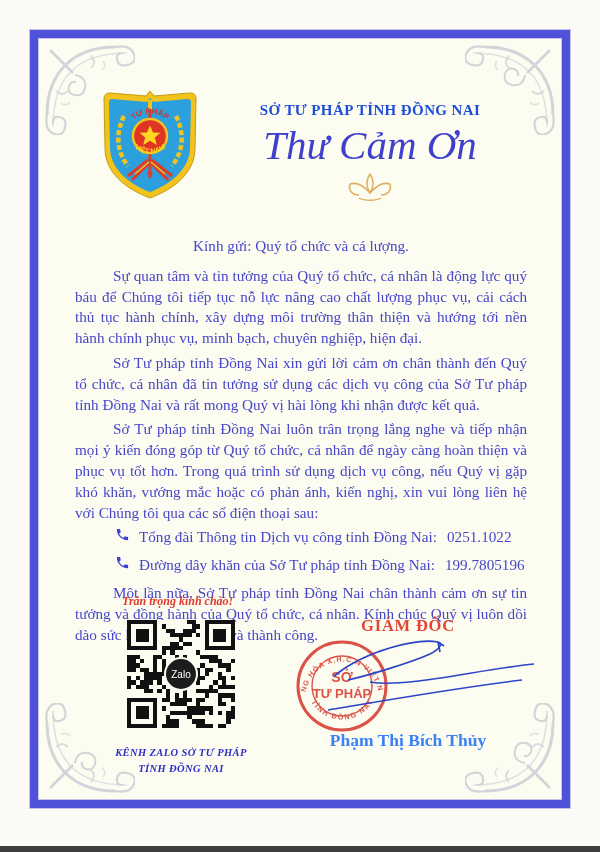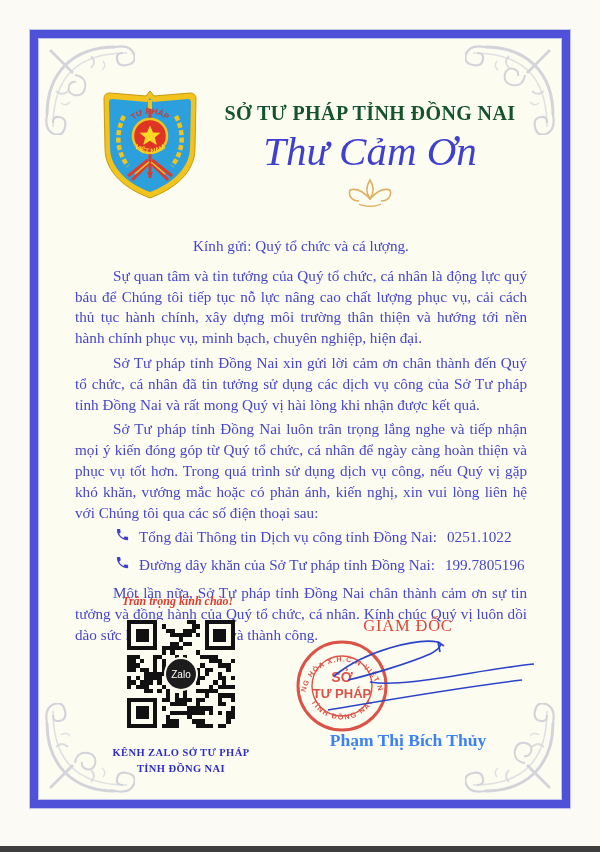--- a/index.html
+++ b/index.html
@@ -16,21 +16,21 @@
   .bottom-strip{position:absolute;left:0;bottom:0;width:600px;height:6px;background:#3e3e3e}
   .corner{position:absolute;width:92px;height:92px;color:#cfd0d8;opacity:.9;pointer-events:none}
   .corner.tl{left:5px;top:5px}
   .corner.tr{right:5px;top:5px;transform:rotate(90deg)}
   .corner.br{right:5px;bottom:5px;transform:rotate(180deg)}
   .corner.bl{left:5px;bottom:5px;transform:rotate(270deg)}
 
   .emblem{position:absolute;left:64px;top:52px;width:96px;height:110px}
 
   .header{position:absolute;left:150px;top:64px;width:364px;text-align:center}
-  .org-name{font-size:20px;font-weight:bold;color:#14532d;letter-spacing:.4px;margin:0}
+  .org-name{font-size:15px;font-weight:bold;color:#1d4ed8;letter-spacing:.4px;margin:0}
   .letter-title{font-size:41px;font-style:italic;color:#4040cf;margin:4px 0 0 0;line-height:1.1}
   .lotus{margin-top:4px}
 
   .content{
     position:absolute;left:37px;top:198px;width:452px;
     color:#4646ca;font-size:15.2px;line-height:20.8px;text-align:justify;
   }
   .salutation{text-align:center;margin:0 0 9px 0}
   p.para{margin:0 0 4px 0;text-indent:38px}
   .phone-row{display:flex;align-items:flex-start;margin:3px 0 7px 40px;text-align:left}
@@ -46,26 +46,26 @@
   .qr-box{position:relative;width:108px;height:108px;margin:0 auto;background:#fdfcf1}
   .qr-box svg{display:block;width:108px;height:108px}
   .zalo-badge{
     position:absolute;left:50%;top:50%;transform:translate(-50%,-50%);
     width:30px;height:30px;border-radius:50%;background:#1c1c1c;border:2px solid #fdfcf1;
     color:#fff;font-family:"Liberation Sans",sans-serif;font-size:10px;font-weight:normal;
     display:flex;align-items:center;justify-content:center;
   }
   .qr-caption{
     margin-top:17px;color:#2d2dc6;font-weight:bold;font-size:10.5px;
-    letter-spacing:.4px;line-height:1.55;
+    letter-spacing:.4px;line-height:1.55;font-style:italic;
   }
 
   .director-title{
     position:absolute;left:280px;top:578px;width:180px;text-align:center;
-    color:#e24536;font-weight:normal;font-size:16.5px;letter-spacing:.8px;
+    color:#e24536;font-weight:bold;font-size:16.5px;letter-spacing:.8px;
   }
   .seal{position:absolute;left:256px;top:600px;width:96px;height:96px;opacity:.92}
   .scribble{position:absolute;left:288px;top:598px;width:215px;height:84px;z-index:3}
   .signer-name{
     position:absolute;left:258px;top:692px;width:224px;text-align:center;
     color:#3b82f6;font-weight:bold;font-size:17.5px;
   }
 </style>
 </head>
 <body>

